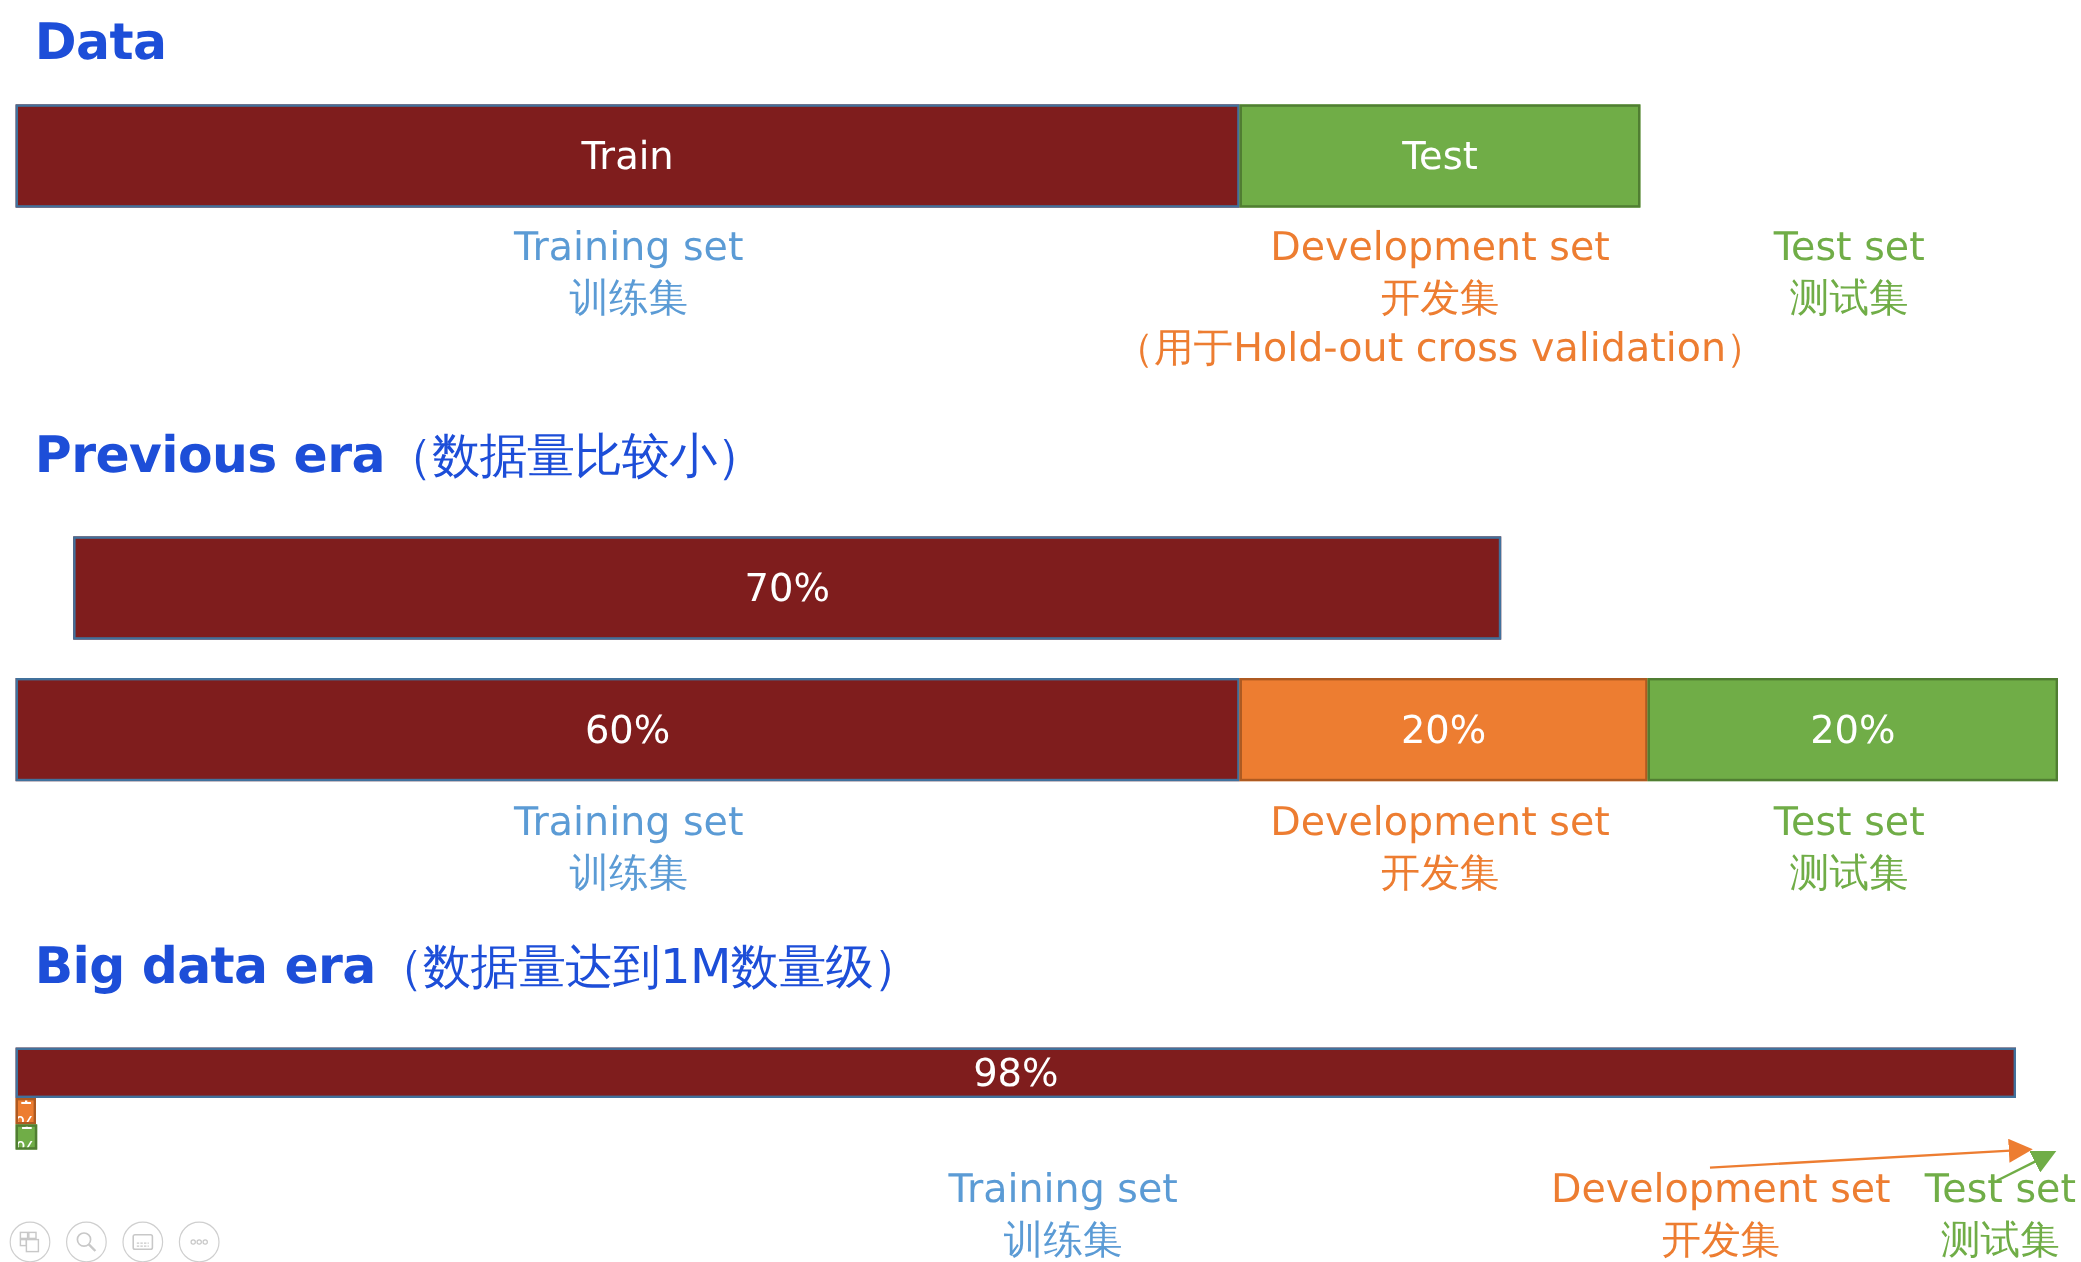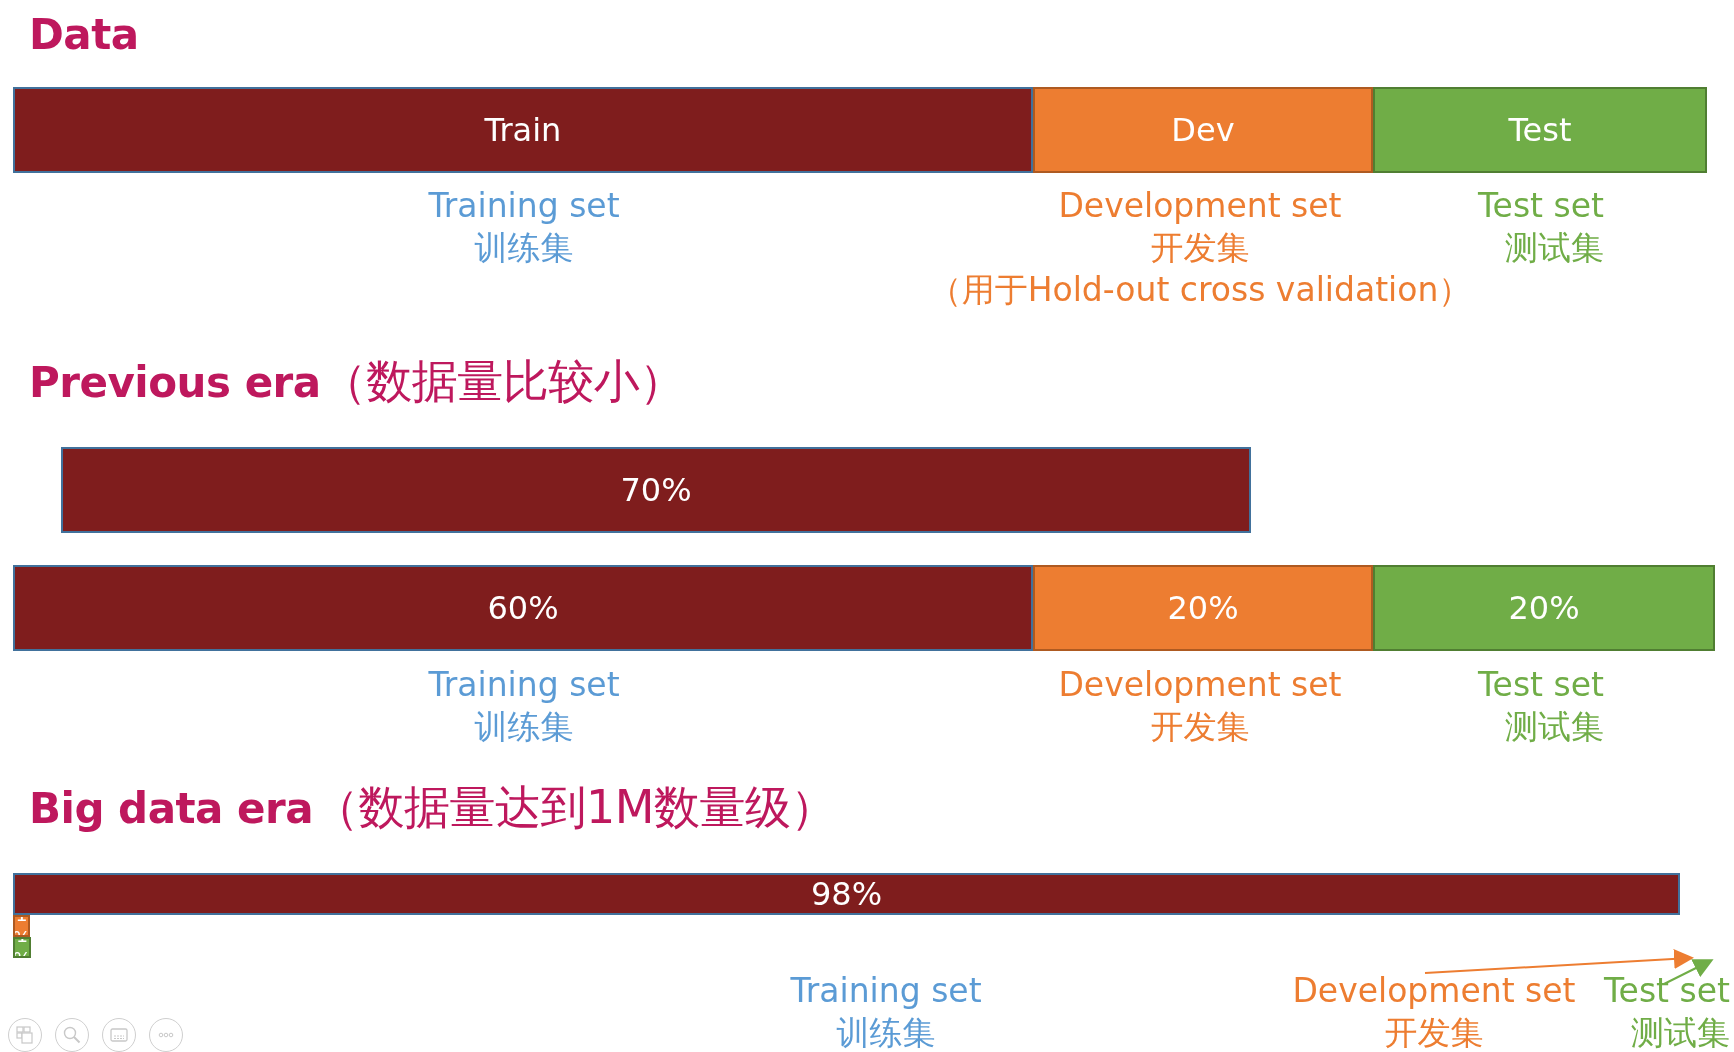--- a/index.html
+++ b/index.html
@@ -1,49 +1,46 @@
 <!DOCTYPE html>
 <html><head>
   <meta charset="utf-8">
   <style>
     html, body { margin: 0; padding: 0; background: #ffffff; }
     body { width: 1734px; height: 1052px; position: relative; overflow: hidden;
            font-family: "DejaVu Sans", "Liberation Sans", sans-serif; }
-    .heading { position: absolute; left: 29px; font-weight: bold; color: #be185d;
+    .heading { position: absolute; left: 29px; font-weight: bold; color: #1d4ed8;
                font-size: 42px; line-height: 1; white-space: nowrap; letter-spacing: -0.5px; }
-    .heading .sub { font-weight: normal; font-size: 46px; }
+    .heading .sub { font-weight: normal; font-size: 40px; }
     .bar { position: absolute; left: 13px; width: 1702px; height: 86px; display: flex; }
     .seg { height: 100%; box-sizing: border-box; display: flex; align-items: center; justify-content: center;
            color: #ffffff; font-size: 32px; border: 2px solid; }
     .seg.blue { background: #7f1d1d; border-color: #41719c; }
     .seg.orange { background: #ed7d31; border-color: #ae5a21; }
     .seg.green { background: #70ad47; border-color: #507e32; }
     .seg.tiny { font-size: 19px; line-height: 24px; flex-direction: column; padding: 0; overflow: hidden; border-width: 2px; }
     .lbl { position: absolute; text-align: center; font-size: 33px; line-height: 42px; white-space: nowrap; transform: translateX(-50%); }
     .lbl.blue { color: #5b9bd5; text-align: center; }
     .lbl.orange { color: #ed7d31; }
-    .lbl.green { color: #70ad47; text-align: right; }
+    .lbl.green { color: #70ad47; }
     .icons { position: absolute; left: 8px; top: 1018px; display: flex; gap: 13px; }
     .icon-btn { width: 34px; height: 34px; border: 1.5px solid #cfcfcf; border-radius: 50%;
                 display: flex; align-items: center; justify-content: center; box-sizing: border-box; background: #fff; }
     svg.arrows { position: absolute; left: 0; top: 0; }
   </style>
 </head>
 <body>
 
 <div class="heading" style="top:14px;">
   <span>Data</span>
 </div>
 
 <div class="bar" style="top:87px;">
   <div class="seg blue" style="width:1020px;">
     <span>Train</span>
-  </div>
-  <div class="seg orange" style="width:340px;">
-    <span>Dev</span>
   </div>
   <div class="seg green" style="width:334px;">
     <span>Test</span>
   </div>
 </div>
 
 <div class="lbl blue" style="left:524px; top:185px;">
   <div>Training set</div>
   <div>训练集</div>
 </div>

